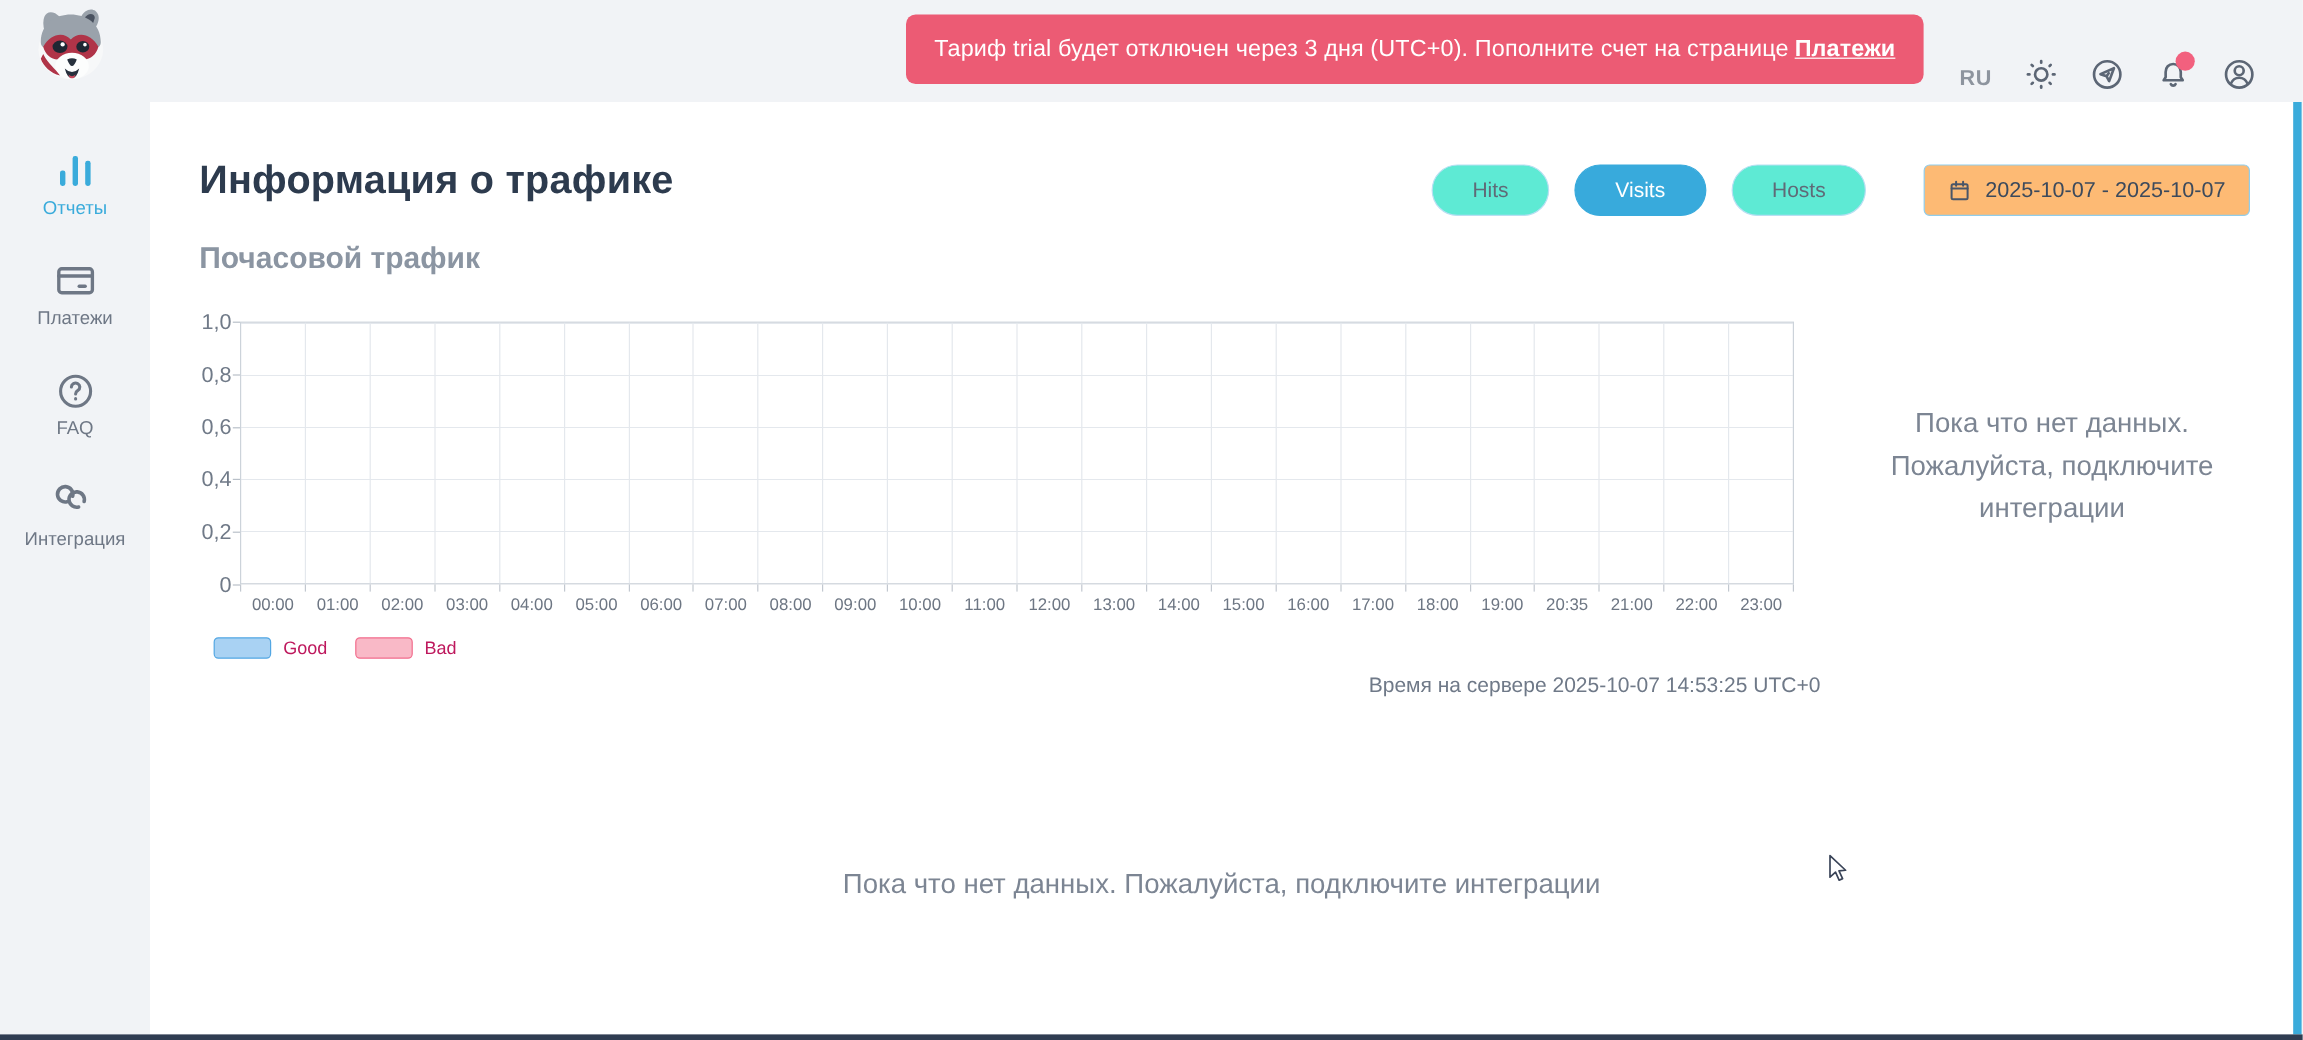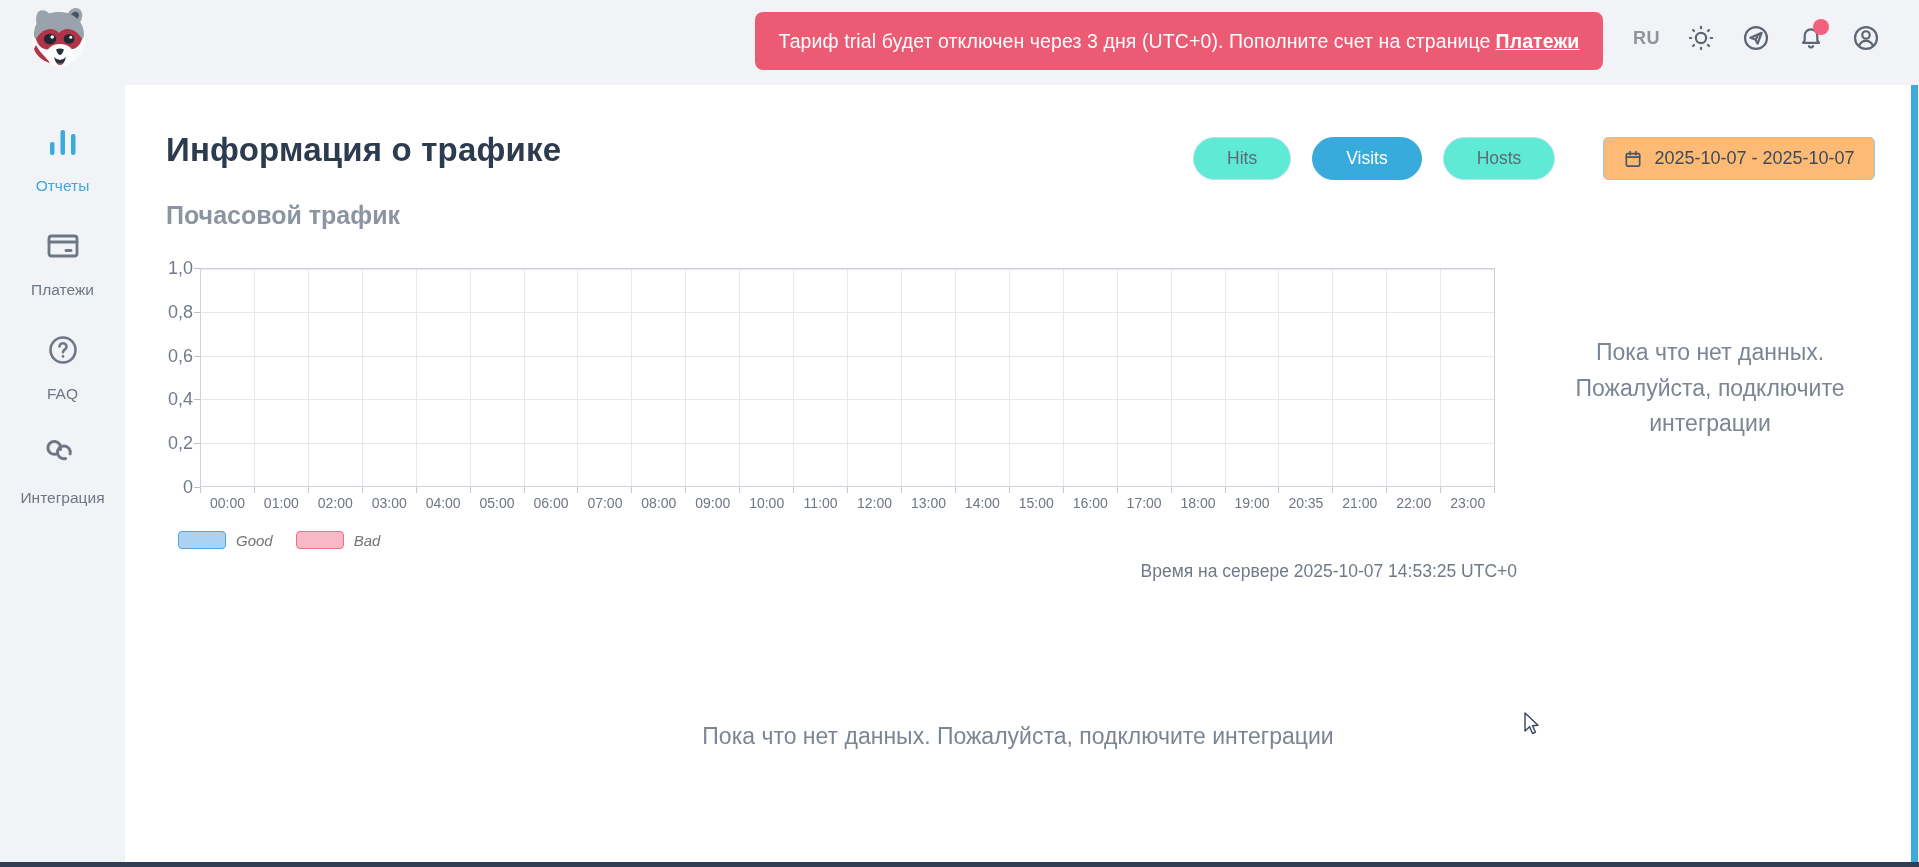--- a/index.html
+++ b/index.html
@@ -7,30 +7,30 @@
   body { font-family:"Liberation Sans", sans-serif; background:#f1f3f6; color:#2d3b4e; }
   .page { position:relative; width:1919px; height:867px; }
 
   
   .app-header { position:absolute; top:0; left:0; width:100%; height:85px; }
   .logo { position:absolute; left:22px; top:4px; width:74px; height:66px; cursor:pointer; }
   .banner { position:absolute; left:755px; top:12px; width:848px; height:58px;
             background:#ec5b74; border-radius:8px; display:flex; align-items:center; justify-content:center;
             color:#ffffff; font-size:19.5px; letter-spacing:.1px; }
   .banner b { font-weight:700; text-decoration:underline; margin-left:5px; cursor:pointer; }
-  .header-controls { position:absolute; right:39px; top:0; height:76px; display:flex; align-items:center; gap:27px; }
+  .header-controls { position:absolute; right:39px; top:0; height:76px; display:flex; align-items:flex-end; gap:27px; }
   .lang { font-size:18px; font-weight:600; color:#8d949e; cursor:pointer; letter-spacing:.5px; }
   .hicon { width:28px; height:28px; color:#5c6675; cursor:pointer; position:relative; display:flex; align-items:center; justify-content:center; }
   .hicon svg { width:28px; height:28px; }
   .badge-dot { position:absolute; top:-5px; right:-4px; width:16px; height:16px; border-radius:50%; background:#f2607e; }
 
   
   .sidebar { position:absolute; left:0; top:85px; width:125px; height:777px;
              display:flex; flex-direction:column; align-items:center; padding-top:40px; gap:34px; }
-  .nav-item { display:flex; flex-direction:column; align-items:center; gap:18px; color:#6e7785;
+  .nav-item { display:flex; flex-direction:column; align-items:center; gap:6px; color:#6e7785;
               cursor:pointer; width:100%; }
   .nav-item.active { color:#3aabdb; }
   .nav-item svg { width:36px; height:34px; }
   .nav-label { font-size:15.5px; }
 
   
   .content { position:absolute; left:125px; top:85px; width:1786px; height:777px; background:#ffffff; }
   .page-title { position:absolute; left:41px; top:46px; font-size:33px; font-weight:700; color:#2d3b4e; letter-spacing:.2px; }
   .metric-group { position:absolute; left:1068px; top:52px; display:flex; gap:21px; }
   .pill { height:43px; padding:0 33px; border-radius:22px; border:1px solid #b8dff2; background:#5eead4;
@@ -53,21 +53,21 @@
           background-image:repeating-linear-gradient(to bottom,#e4e8ed 0px,#e4e8ed 1px,transparent 1px,transparent 20%); }
   .plot::after { content:""; position:absolute; left:-1px; bottom:-7px; width:1px; height:6px; background:#c2c8d0; }
   .hcell { flex:1; border-right:1px solid #e4e8ed; position:relative; }
   .hcell:last-child { border-right:none; }
   .hcell::after { content:""; position:absolute; right:-1px; bottom:-7px; width:1px; height:6px; background:#c2c8d0; }
   .xlab { position:absolute; top:calc(100% + 9px); left:0; width:100%; text-align:center; font-size:14px; color:#6d7683; }
 
   .legend { position:absolute; left:53px; top:446px; display:flex; align-items:center; gap:23px; }
   .legend-item { display:flex; align-items:center; gap:10px; cursor:pointer; }
   .swatch { width:48px; height:18px; border-radius:4px; border:1.5px solid; }
-  .legend-label { font-size:15px; color:#737373;font-style:italic; }
+  .legend-label { font-size:15px; color:#be185d; }
 
   .side-nodata { position:absolute; left:1425px; top:250px; width:320px; text-align:center;
                  font-size:23px; color:#7c8593; line-height:1.55; }
   .server-time { position:absolute; right:394px; top:476px; font-size:17.5px; color:#6f7988; }
   .bottom-nodata { position:absolute; left:0; top:638px; width:100%; text-align:center; font-size:23px; color:#7c8593; }
 
   
   .scrollbar-thumb { position:absolute; right:1px; top:85px; width:7px; height:777px; background:#3aabdb; cursor:pointer; }
   .bottom-bar { position:absolute; left:0; bottom:0; width:100%; height:5px; background:#303d52; }
   .cursor { position:absolute; left:1395px; top:625px; width:24px; height:28px; pointer-events:none; }

